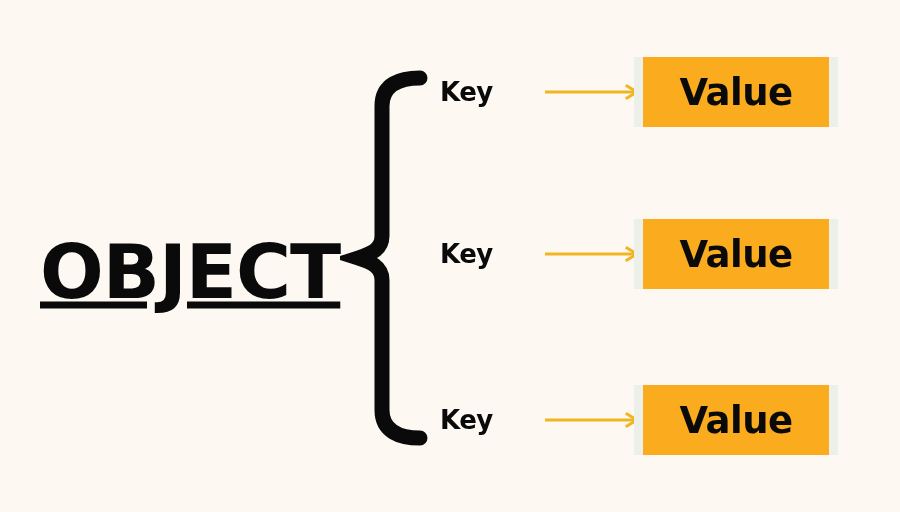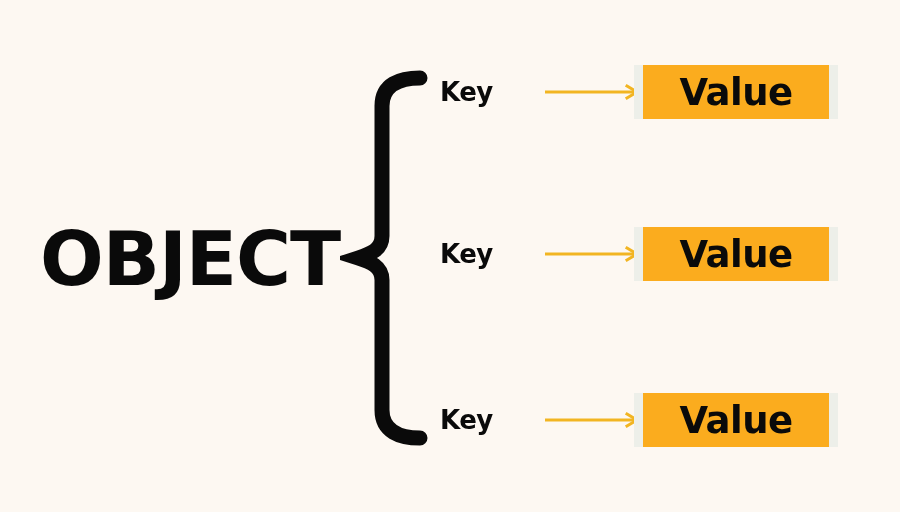--- a/index.html
+++ b/index.html
@@ -17,30 +17,31 @@
     position: relative;
     width: 900px;
     height: 512px;
     background: #FDF8F2;
   }
 
   
   #object-label {
     position: absolute;
     left: 40px;
-    top: 259px;
+    top: 272px;
     transform: translateY(-50%);
     width: 300px;
     text-align: center;
     font-size: 75px;
     font-weight: 800;
     letter-spacing: -1px;
     color: #0A0A0A;
     line-height: 1;
     white-space: nowrap;
+    text-decoration: underline;
   }
 
   
   #brace-svg {
     position: absolute;
     left: 340px;
     top: 60px;
     width: 96px;
     height: 396px;
   }
@@ -80,21 +81,21 @@
     left: 0;
     top: 0;
     width: 98px;
     height: 20px;
     display: block;
   }
 
   .value-box {
     flex: 0 0 186px;
     width: 186px;
-    height: 54px;
+    height: 70px;
     background: #FBAC1E;
     display: flex;
     align-items: center;
     justify-content: center;
     box-shadow: -9px 0 0 0 #EDEFE9, 9px 0 0 0 #EDEFE9;
     position: relative;
   }
   .value-text {
     font-size: 37px;
     font-weight: 800;

